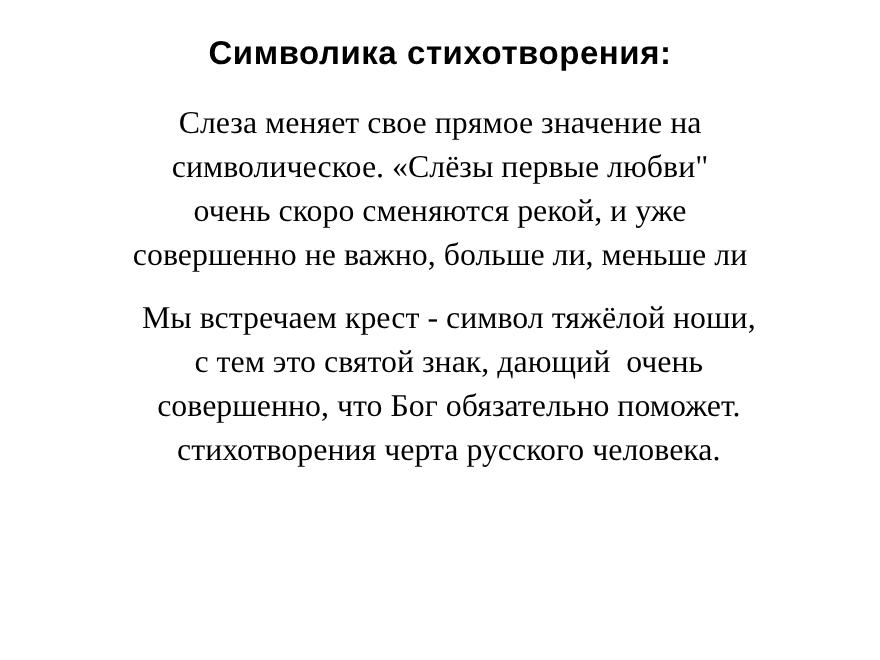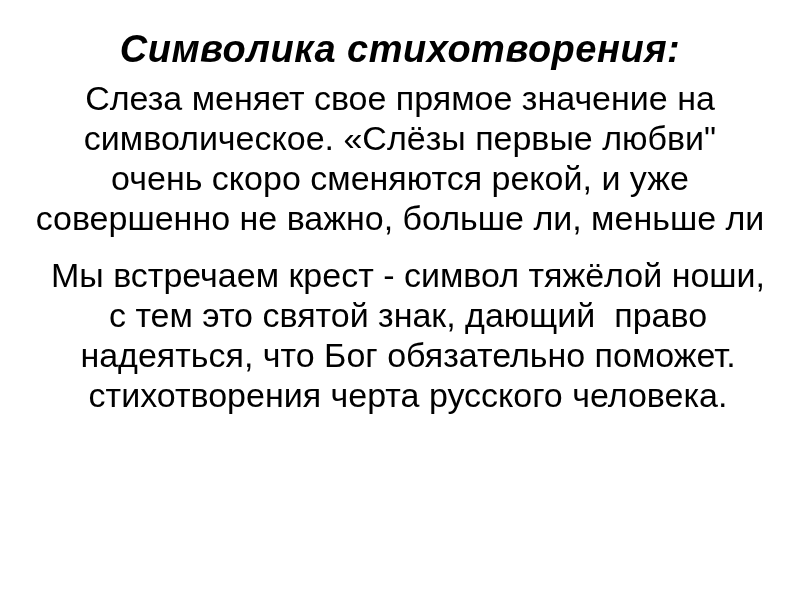--- a/index.html
+++ b/index.html
@@ -15,33 +15,33 @@
     color: #000000;
   }
   .slide {
     box-sizing: border-box;
     width: 800px;
     height: 600px;
     padding-top: 26px;
     text-align: center;
   }
   .slide-title {
-    margin: 0 0 6px 0;
-    font-size: 38px;
+    margin: 0 0 20px 0;
+    font-size: 30px;
     line-height: 46px;
     font-weight: bold;
     letter-spacing: 0.5px;
     white-space: pre-wrap;
-    font-style: italic;
   }
   .paragraph {
     margin: 0;
-    font-size: 34px;
+    font-size: 29px;
     line-height: 40px;
     font-weight: normal;
+    font-family: Liberation Serif, serif;
   }
   .paragraph + .paragraph {
     margin-top: 17px;
     padding-left: 16px;
   }
   .text-line {
     white-space: pre-wrap; 
   }
 </style>
 </head>
@@ -53,18 +53,18 @@
 
   <div class="paragraph">
     <div class="text-line">Слеза меняет свое прямое значение на</div>
     <div class="text-line">символическое. «Слёзы первые любви"</div>
     <div class="text-line">очень скоро сменяются рекой, и уже</div>
     <div class="text-line">совершенно не важно, больше ли, меньше ли</div>
   </div>
 
   <div class="paragraph">
     <div class="text-line">Мы встречаем крест - символ тяжёлой ноши,</div>
-    <div class="text-line">с тем это святой знак, дающий  право</div>
-    <div class="text-line">надеяться, что Бог обязательно поможет.</div>
+    <div class="text-line">с тем это святой знак, дающий  очень</div>
+    <div class="text-line">совершенно, что Бог обязательно поможет.</div>
     <div class="text-line">стихотворения черта русского человека.</div>
   </div>
 
 </div>
 
 </body></html>

